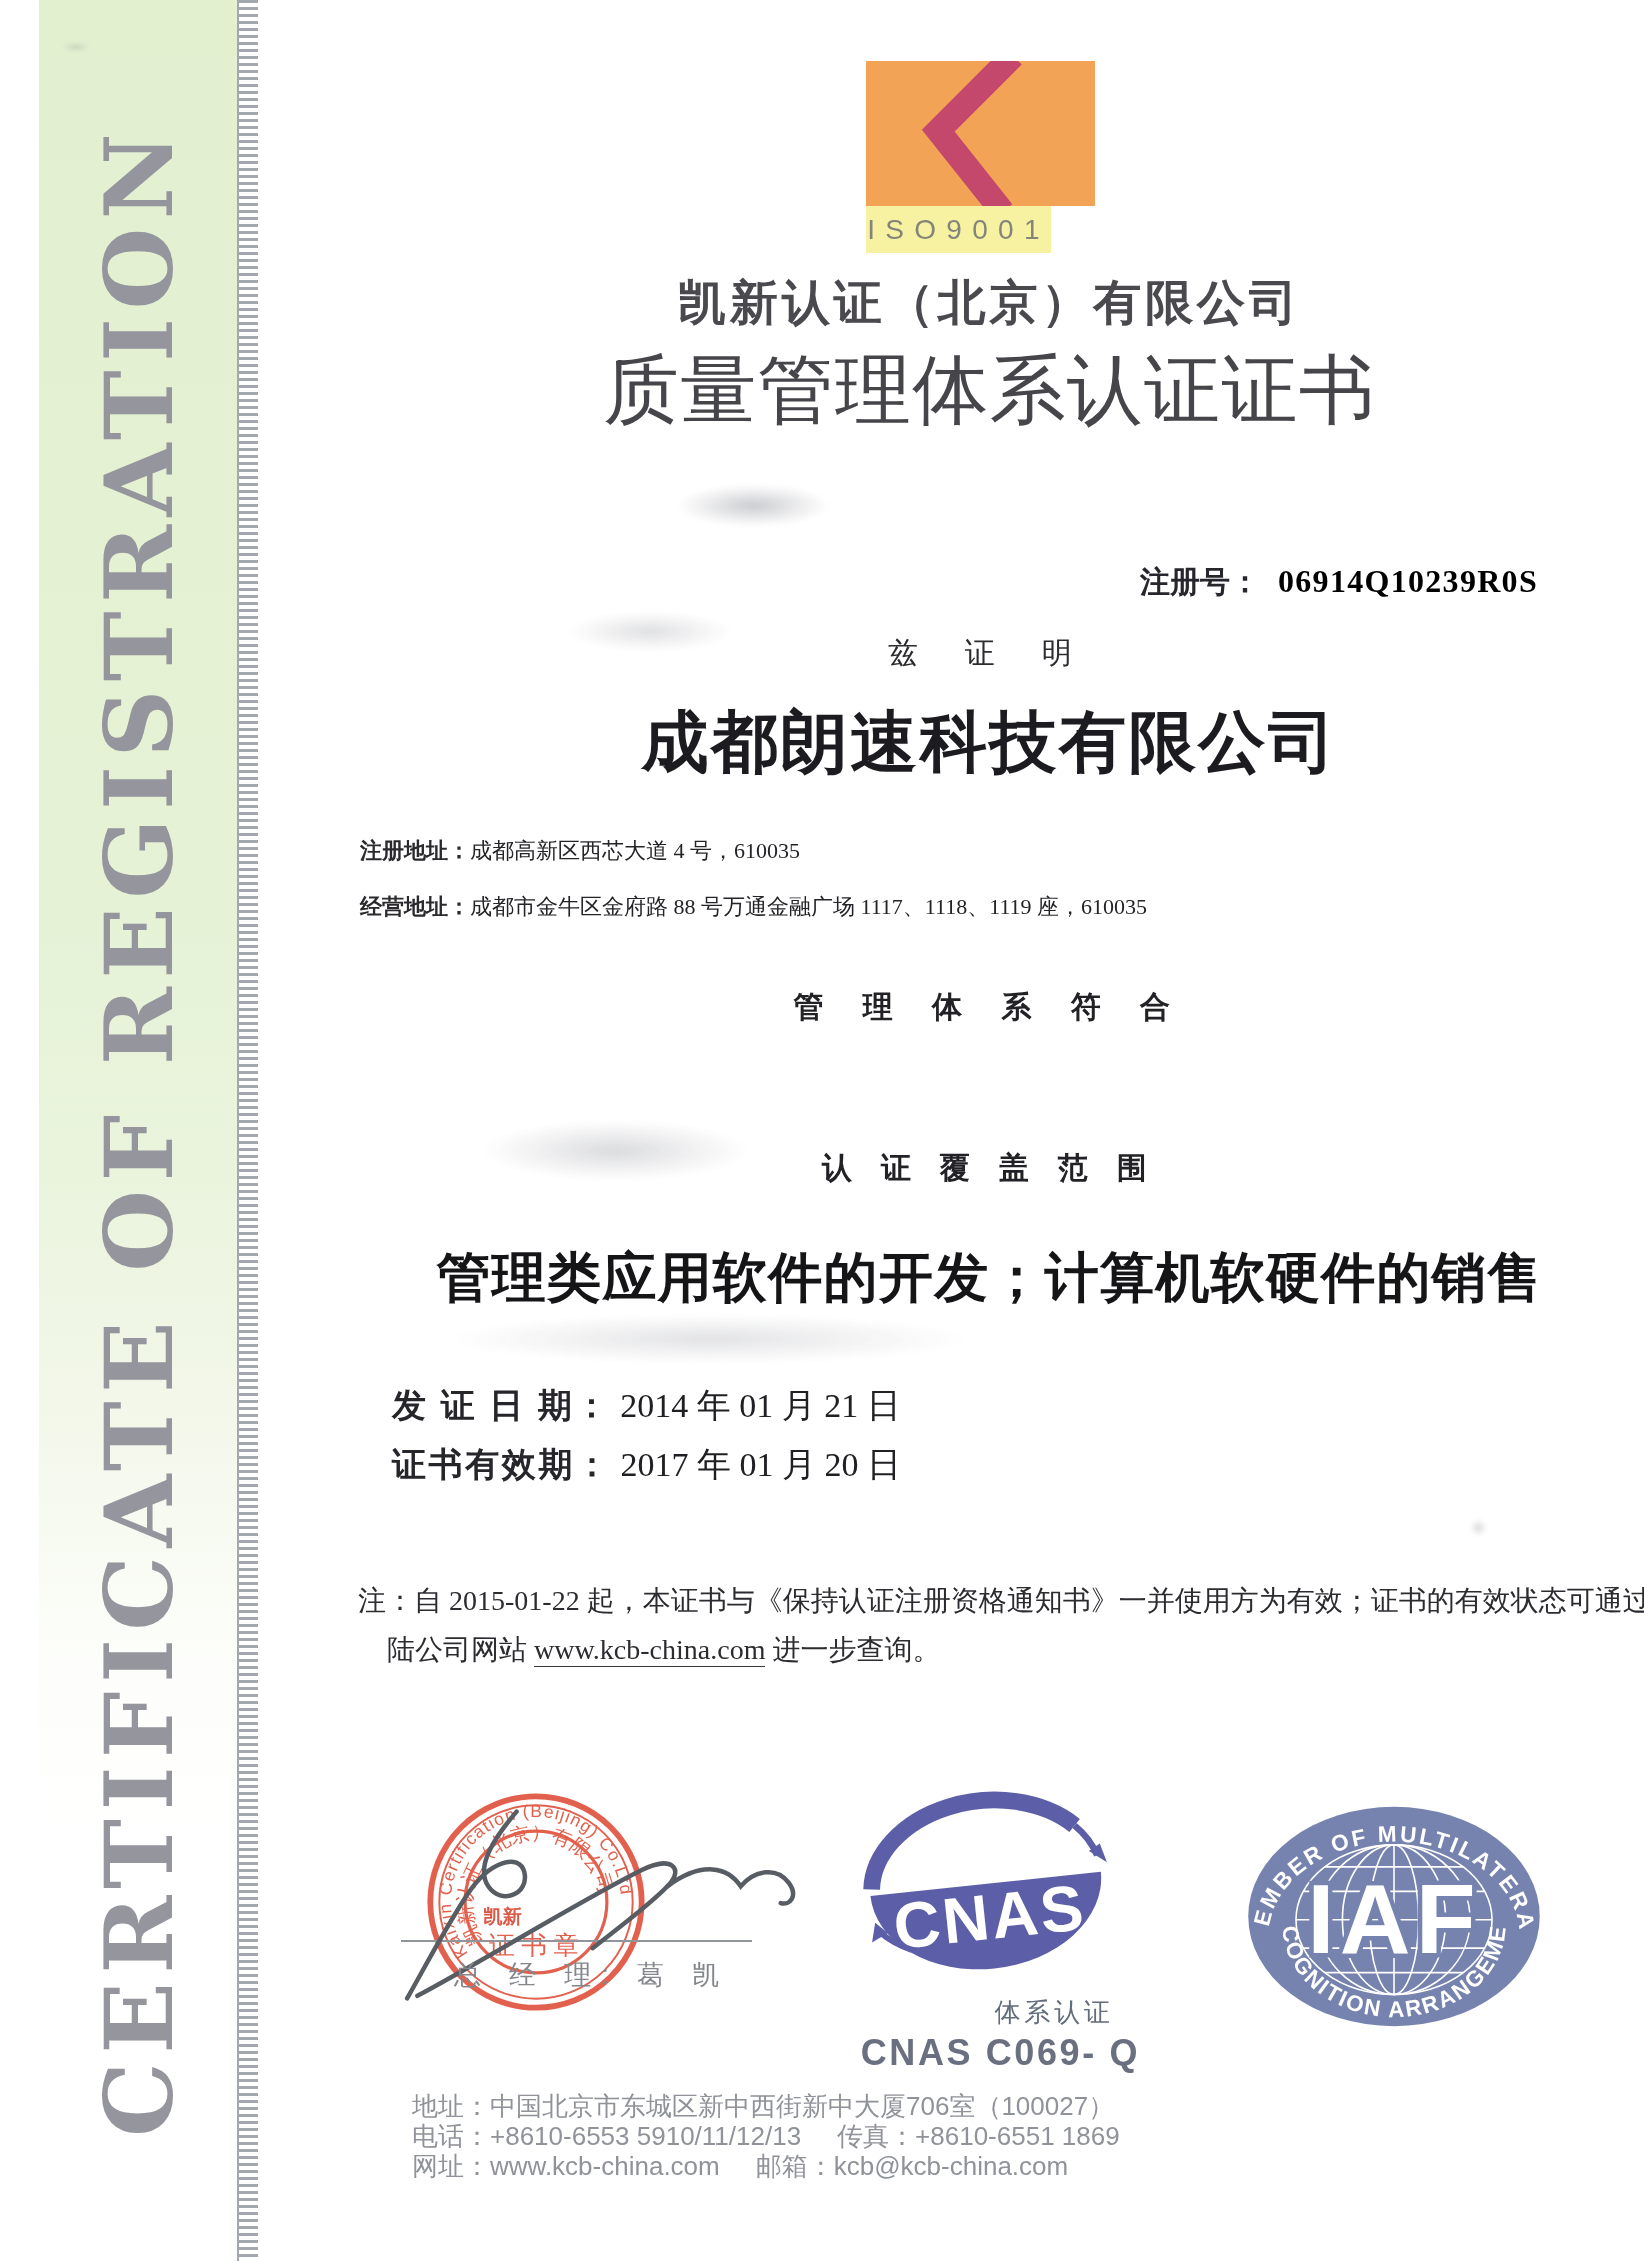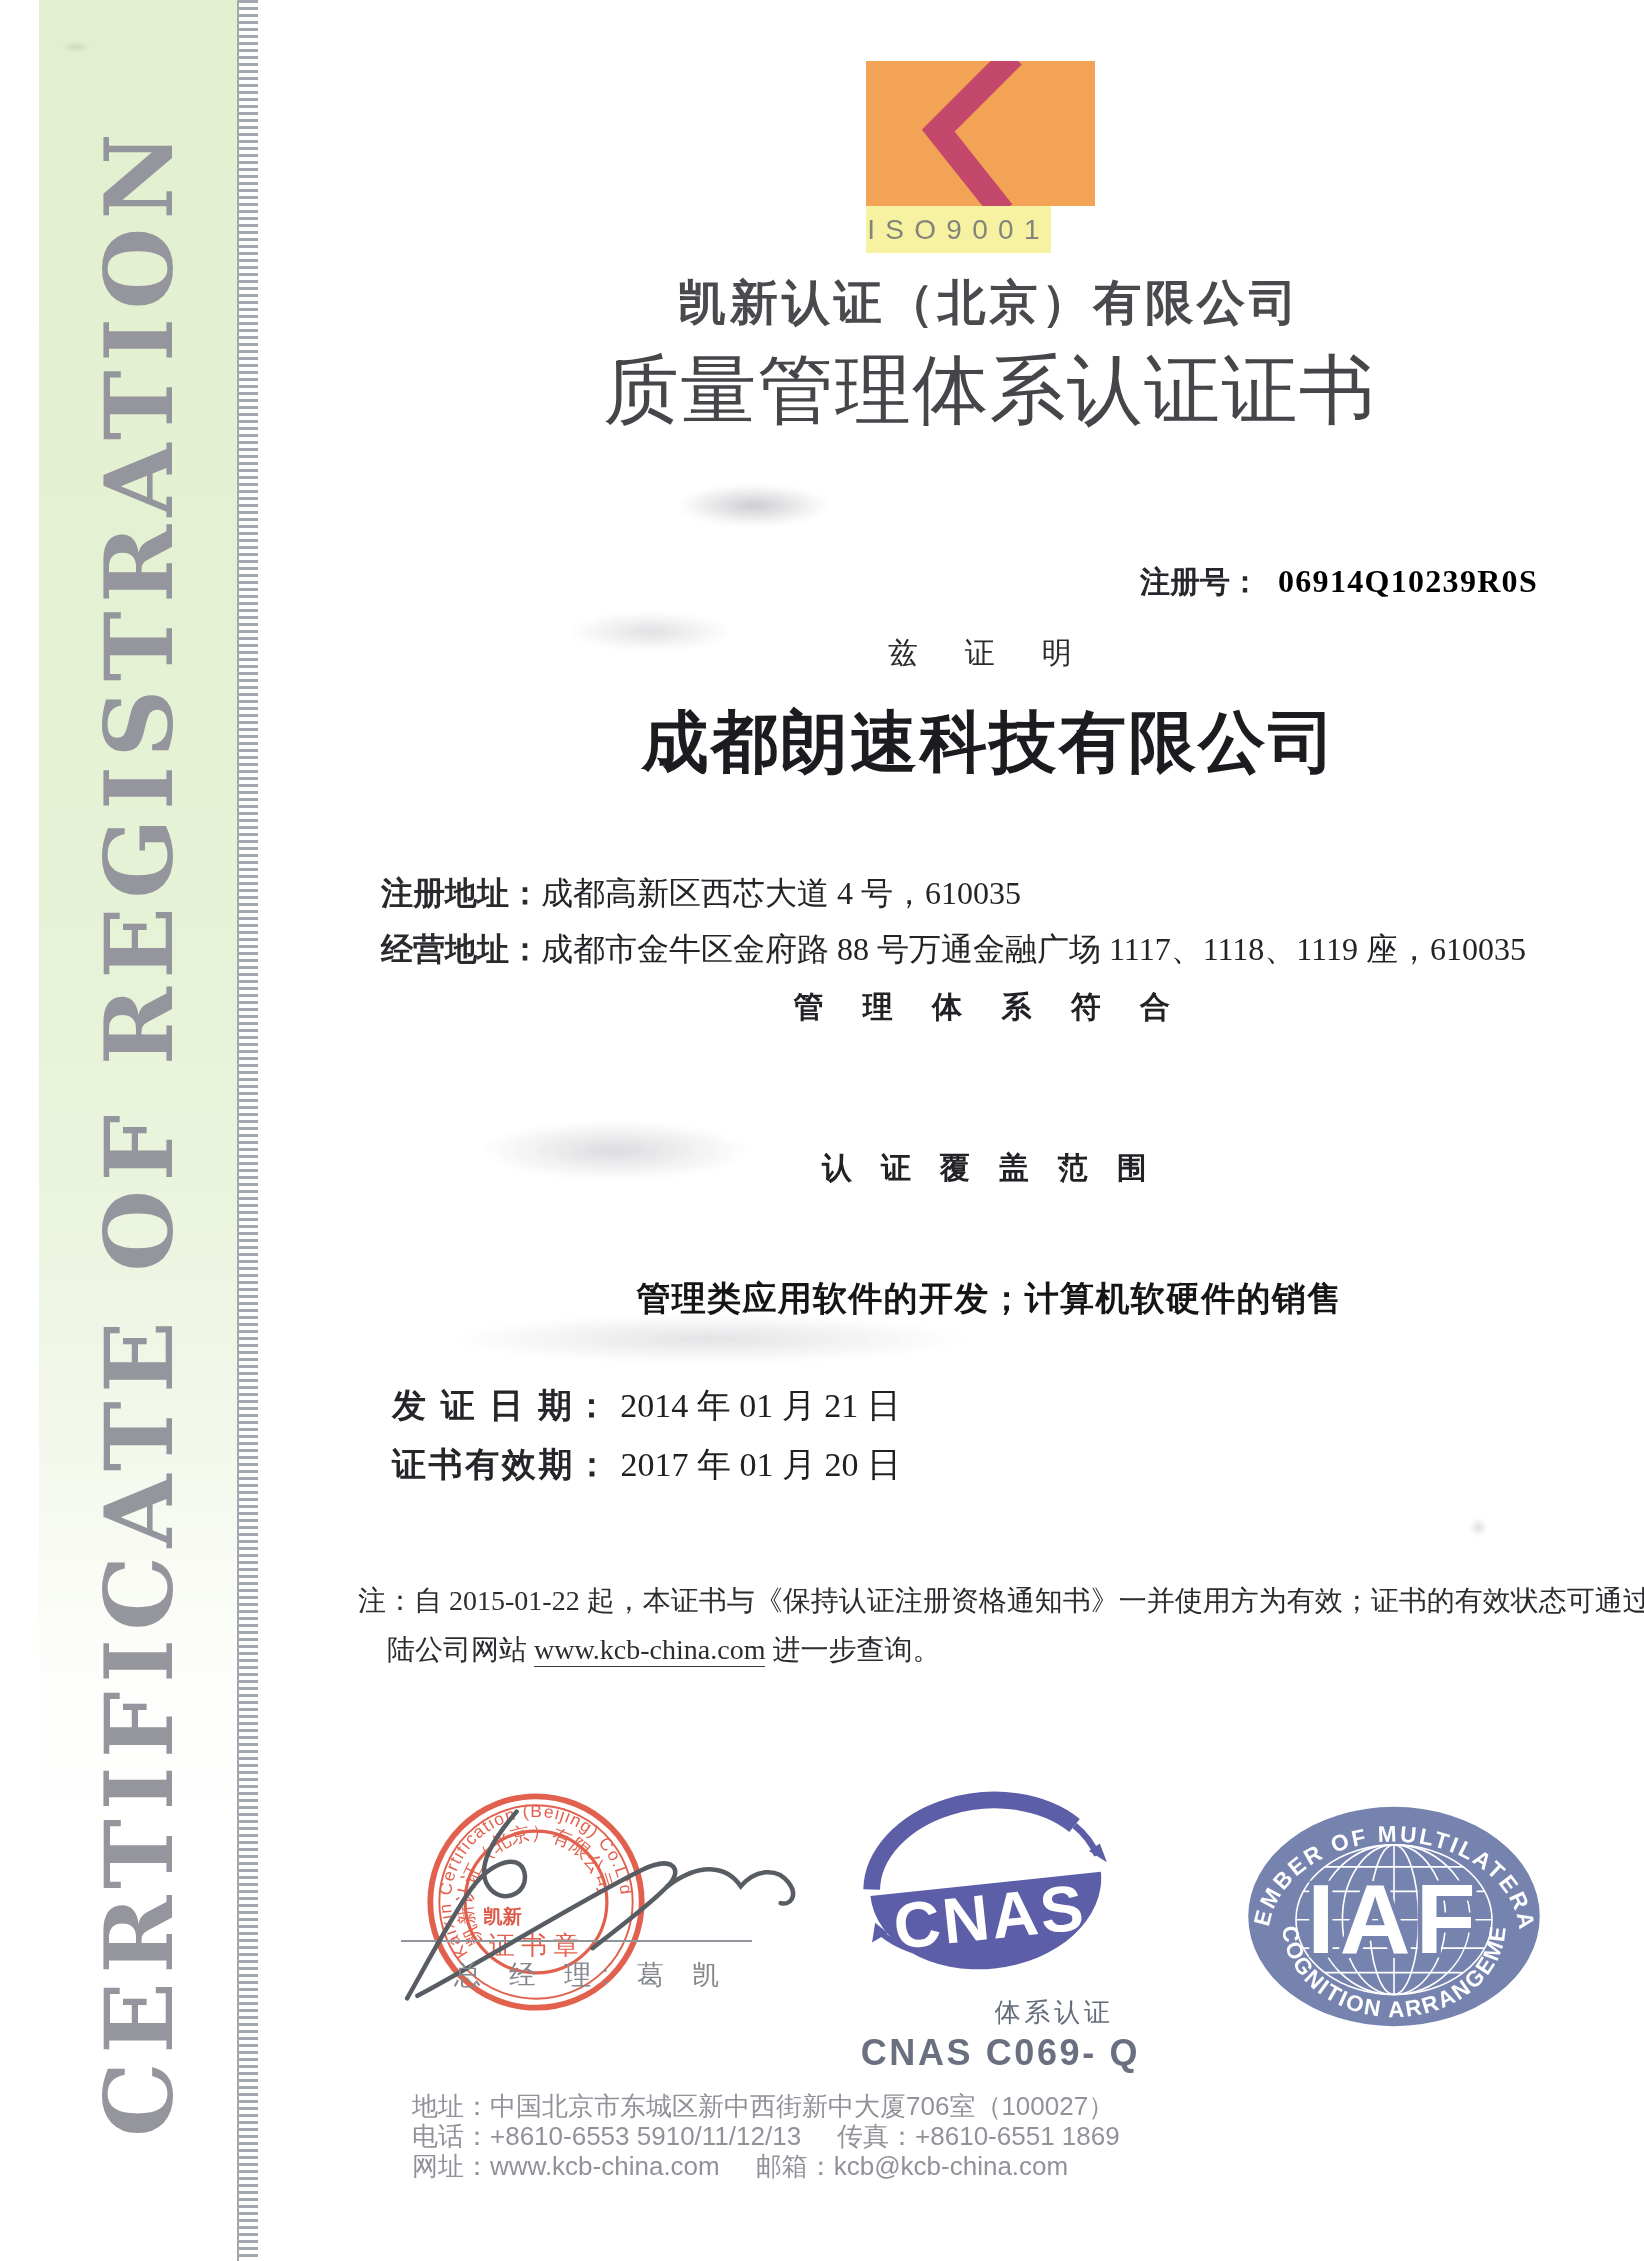--- a/index.html
+++ b/index.html
@@ -34,26 +34,26 @@
   
   .crow{position:absolute;left:361px;right:26px;text-align:center;}
   .org-name{top:271px;font-size:48px;font-weight:bold;color:#4a494e;letter-spacing:3.9px;}
   .cert-title{top:340px;font-size:76px;font-weight:normal;color:#46454a;letter-spacing:1.3px;}
   .certify{top:633px;font-size:30px;letter-spacing:19.3px;color:#2c2c30;font-family:"Liberation Sans","DejaVu Sans",sans-serif;}
   .company{top:697px;font-size:67px;font-weight:bold;color:#1c1c20;letter-spacing:2.6px;font-family:"Liberation Sans","DejaVu Sans",sans-serif;}
   .intro{top:987px;font-size:30px;font-weight:bold;letter-spacing:15.5px;color:#222226;font-family:"Liberation Sans","DejaVu Sans",sans-serif;}
   .gbline{top:1054px;font-size:50px;font-weight:bold;color:#0f0f12;font-family:"Liberation Sans","DejaVu Sans",sans-serif;}
   .gbline .suffix{font-family:"Liberation Serif","DejaVu Serif",serif;}
   .scope-head{top:1148px;font-size:30px;font-weight:bold;letter-spacing:10.3px;color:#222226;font-family:"Liberation Sans","DejaVu Sans",sans-serif;}
-  .scope{top:1276px;font-size:34px;font-weight:bold;color:#151518;letter-spacing:1.3px;font-family:"Liberation Sans","DejaVu Sans",sans-serif;}
+  .scope{top:1242px;font-size:54px;font-weight:bold;color:#151518;letter-spacing:1.3px;font-family:"Liberation Sans","DejaVu Sans",sans-serif;}
   
   .reg{position:absolute;right:106px;top:562px;font-size:30px;}
   .reg .lab{font-weight:bold;font-family:"Liberation Sans","DejaVu Sans",sans-serif;color:#26262c;}
   .reg .val{font-weight:bold;font-size:32px;color:#000000;letter-spacing:1.3px;margin-left:18px;}
-  .addr{position:absolute;left:381px;font-size:32px;white-space:nowrap;margin-top:36px;}
+  .addr{position:absolute;left:360px;font-size:22px;white-space:nowrap;}
   .addr .lab{font-weight:bold;font-family:"Liberation Sans","DejaVu Sans",sans-serif;color:#2a2a2e;}
   .addr .val{color:#242428;}
   .a1{top:836px;} .a2{top:892px;}
   .dt{position:absolute;left:392px;font-size:34px;white-space:nowrap;}
   .dt .lab{font-weight:bold;font-family:"Liberation Sans","DejaVu Sans",sans-serif;color:#26262a;letter-spacing:2.6px;}
   .dt .val{color:#202024;margin-left:9px;}
   .d1{top:1383px;} .d2{top:1442px;}
   .note{position:absolute;font-size:28px;color:#2b2b30;white-space:nowrap;}
   .n1{left:358px;top:1582px;}
   .n2{left:387px;top:1631px;}

